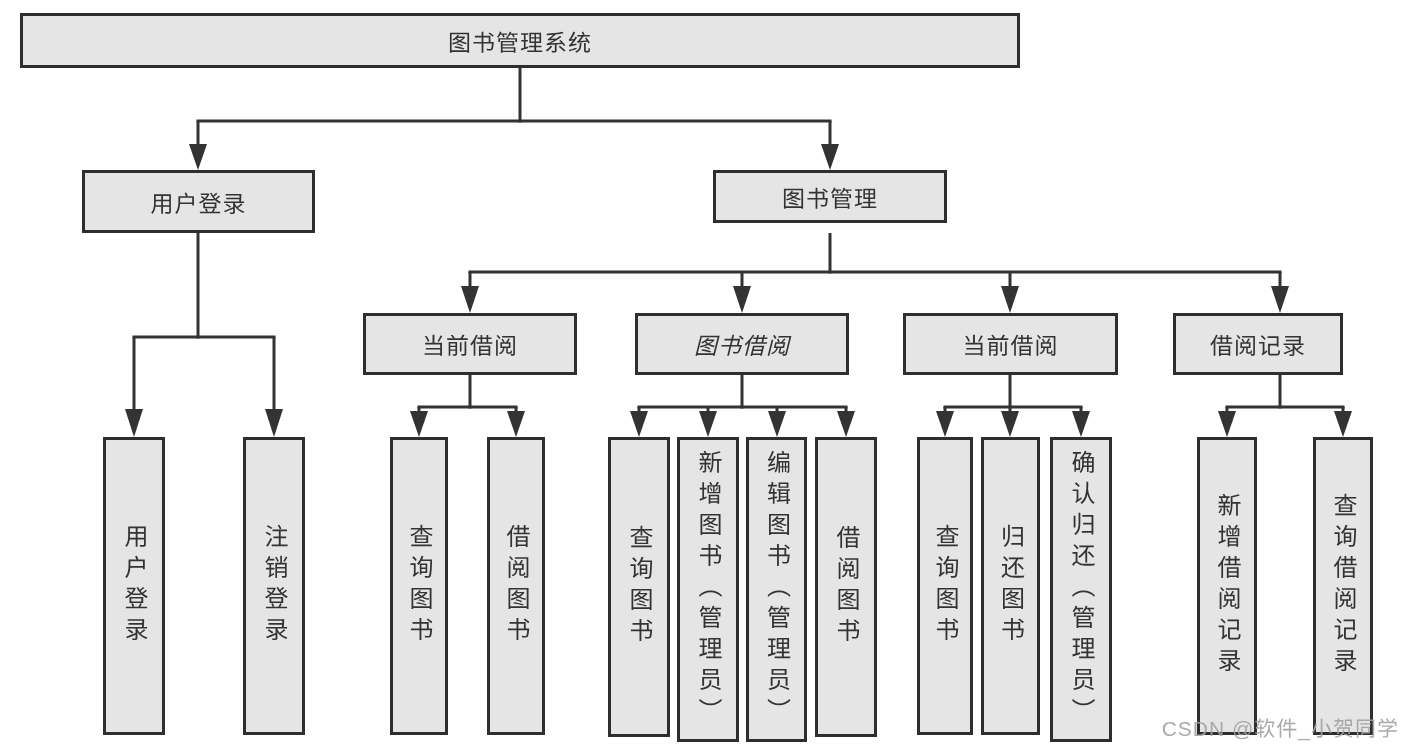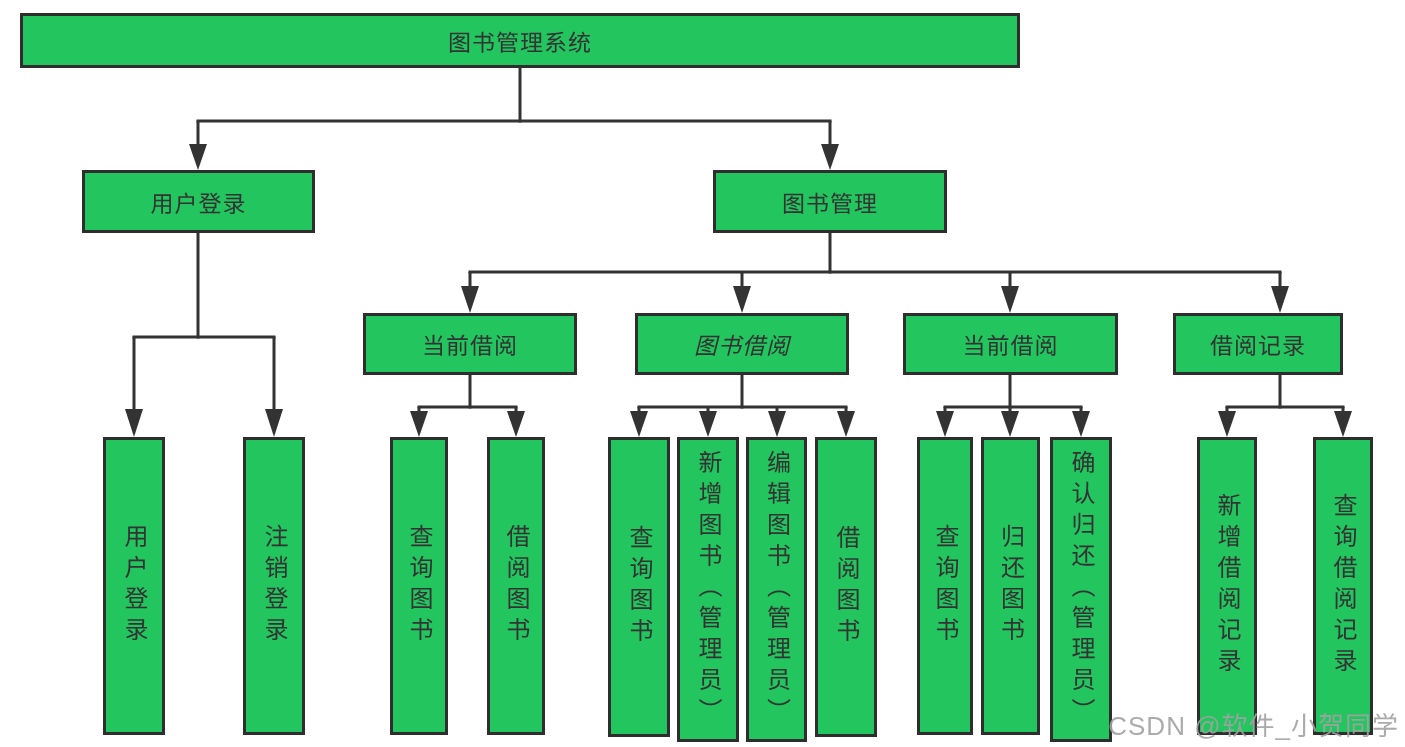--- a/index.html
+++ b/index.html
@@ -16,21 +16,21 @@
     background:var(--bg);
     font-family:"Liberation Sans","DejaVu Sans",sans-serif;
     overflow:hidden;
   }
   #stage{position:absolute;inset:0;width:1405px;height:747px;}
   #connectors{position:absolute;left:0;top:0;width:1405px;height:747px;z-index:1;}
   #connectors path{stroke:var(--line);stroke-width:3;fill:none;}
   #connectors polygon{fill:var(--line);stroke:none;}
   .node{
     position:absolute;
-    background:#22c55e;
+    background:#e5e5e5;
     border:3px solid var(--border);
     display:flex;
     align-items:center;
     justify-content:center;
     z-index:2;
     color:var(--text);
   }
   .h-label{
     font-size:23px;
     letter-spacing:1px;
@@ -43,21 +43,21 @@
     font-size:24px;
     line-height:1;
     letter-spacing:7px;
     white-space:nowrap;
     color:var(--text);
   }
   
   .n-root{left:20px;top:13px;width:1000px;height:55px;}
   
   .n-user-login{left:82px;top:170px;width:233px;height:63px;}
-  .n-book-mgmt{left:713px;top:170px;width:234px;height:63px;}
+  .n-book-mgmt{left:713px;top:170px;width:234px;height:53px;}
   
   .n-new-book{left:363px;top:313px;width:214px;height:62px;}
   .n-book-borrow{left:635px;top:313px;width:214px;height:62px;font-style:italic;}
   .n-current-borrow{left:903px;top:313px;width:215px;height:62px;text-align:right;}
   .n-borrow-record{left:1173px;top:313px;width:170px;height:62px;}
   
   .lf-1-1{left:103px;top:437px;width:62px;height:298px;}
   .lf-1-2{left:243px;top:437px;width:62px;height:298px;}
   .lf-2-1{left:390px;top:437px;width:58px;height:298px;}
   .lf-2-2{left:487px;top:437px;width:58px;height:298px;}
@@ -68,21 +68,21 @@
   .lf-4-1{left:917px;top:437px;width:56px;height:298px;}
   .lf-4-2{left:981px;top:437px;width:59px;height:298px;}
   .lf-4-3{left:1050px;top:437px;width:62px;height:305px;}
   .lf-5-1{left:1197px;top:437px;width:60px;height:298px;}
   .lf-5-2{left:1313px;top:437px;width:60px;height:298px;}
   .watermark{
     position:absolute;
     right:6px;
     bottom:5px;
     z-index:3;
-    font-size:26px;
+    font-size:21px;
     color:var(--watermark);
     opacity:.9;
     letter-spacing:1px;
     white-space:nowrap;
   }
 </style>
 </head>
 <body>
 
 <div id="stage">

